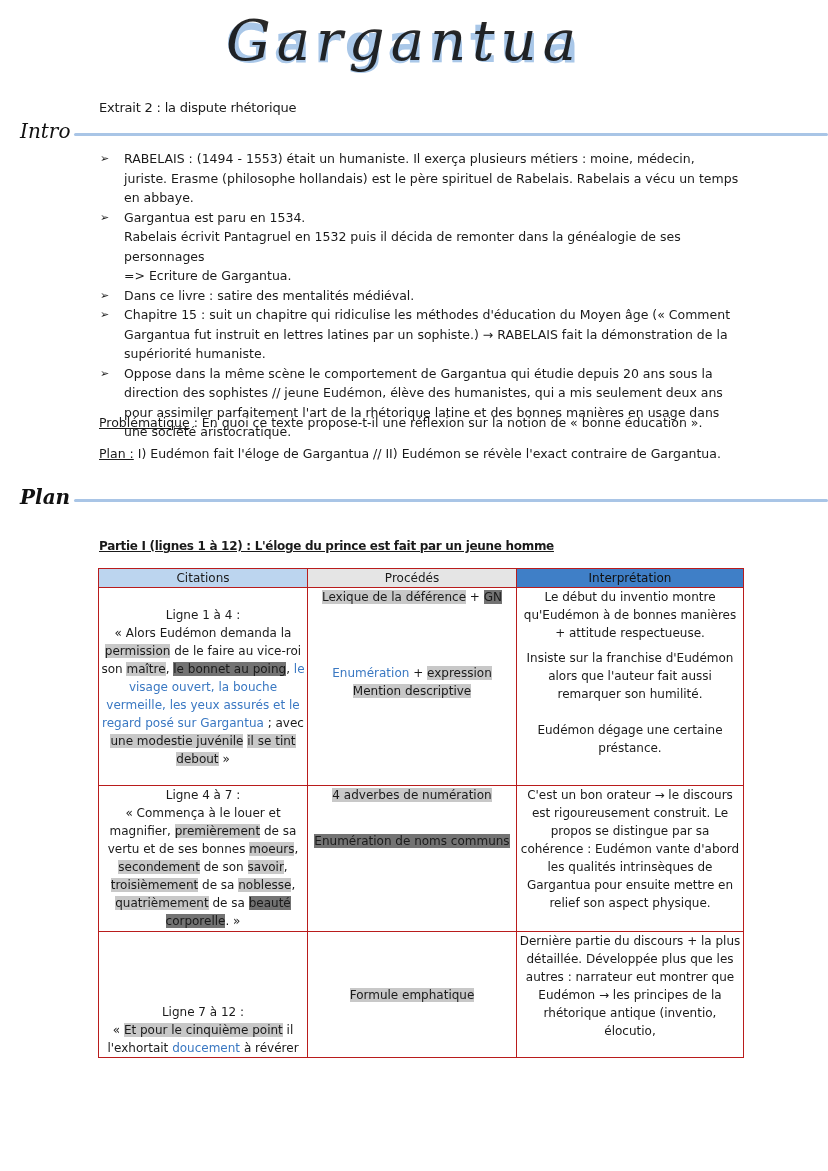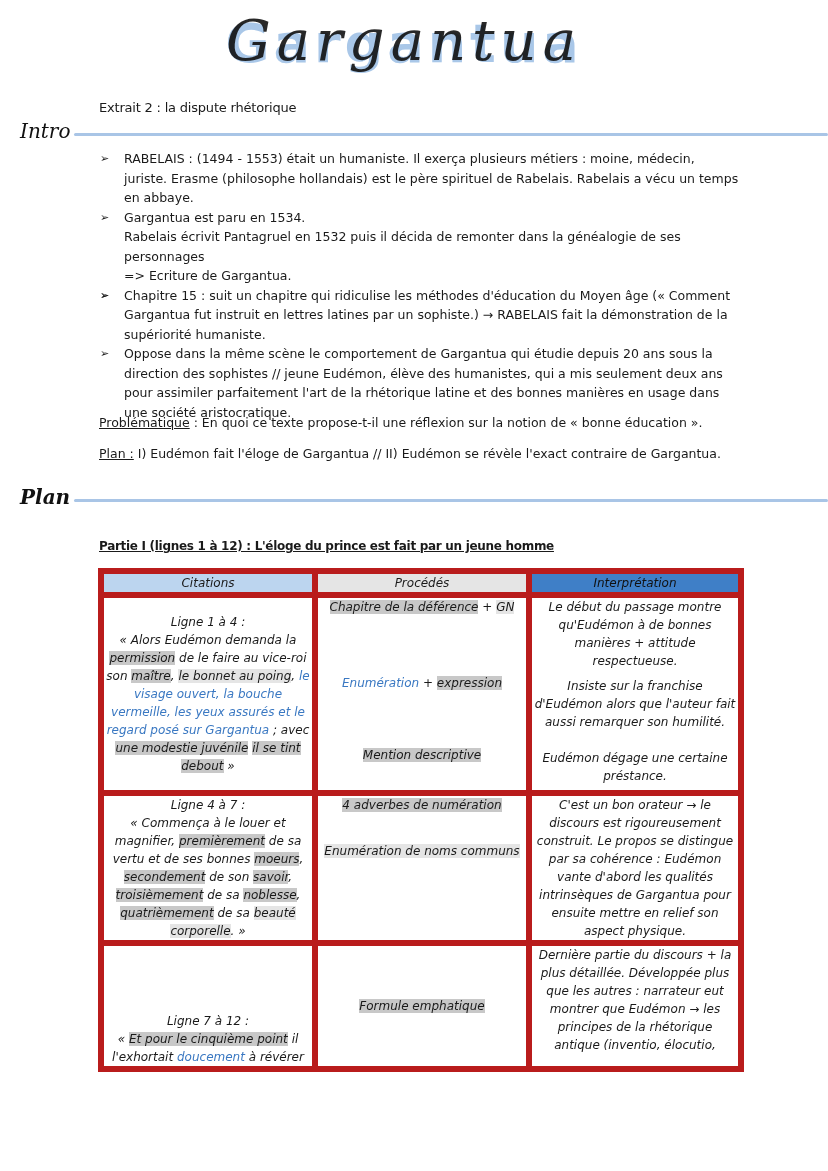--- a/index.html
+++ b/index.html
@@ -16,27 +16,27 @@
   .section-line { position: absolute; height: 3px; background: #a9c5e6; border-radius: 2px; }
   .bullets { position: absolute; left: 100px; top: 149px; width: 640px; list-style: none; margin: 0; padding: 0;
          font-size: 12.5px; line-height: 19.5px; }
   .bullets li { position: relative; padding-left: 24px; }
   .bullets li .arrow { position: absolute; left: 0; top: 0; font-size: 11px; }
   .para { position: absolute; left: 99px; font-size: 12.5px; }
   .u { text-decoration: underline; }
   .part-title { position: absolute; left: 99px; top: 539px; font-size: 12px; font-weight: bold; text-decoration: underline; letter-spacing: -0.3px; text-align: center; }
   table.analysis { position: absolute; left: 98px; top: 568px; width: 646px; border-collapse: collapse;
          font-size: 12px; line-height: 18px; }
-  table.analysis th, table.analysis td { border: 6px solid #b91c1c; text-align: center; vertical-align: top; padding: 0 1px; font-style: italic; }
+  table.analysis th, table.analysis td { border: 1px solid #b91c1c; text-align: center; vertical-align: top; padding: 0 1px; }
   table.analysis th { font-weight: normal; height: 18px; }
   th.c1 { background: #bcd5ef; width: 206px; }
   th.c2 { background: #e5e5e5; width: 206px; }
   th.c3 { background: #3f7fc7; color: #111; }
   .hl { background: #c8c8c8; }
-  .hl2 { background: #e5e5e5; }
+  .hl2 { background: #737373; }
   .blue { color: #3a78c2; }
 </style>
 </head>
 <body>
 
 <div class="title-wrap">
   <div class="title-shadow">Gargantua</div>
   <div class="title-script">Gargantua</div>
 </div>
 
@@ -51,20 +51,21 @@
     <span>RABELAIS : (1494 - 1553) était un humaniste. Il exerça plusieurs métiers : moine, médecin, juriste. Erasme (philosophe hollandais) est le père spirituel de Rabelais. Rabelais a vécu un temps en abbaye.</span>
   </li>
   <li>
     <span class="arrow">➢</span>
     <span>Gargantua est paru en 1534.</span><br>
     <span>Rabelais écrivit Pantagruel en 1532 puis il décida de remonter dans la généalogie de ses personnages</span><br>
     <span>=&gt; Ecriture de Gargantua.</span>
   </li>
   <li>
     <span class="arrow">➢</span>
+    <span>Dans ce livre : satire des mentalités médiéval.</span>
   </li>
   <li>
     <span class="arrow">➢</span>
     <span>Chapitre 15 : suit un chapitre qui ridiculise les méthodes d'éducation du Moyen âge (« Comment Gargantua fut instruit en lettres latines par un sophiste.) → RABELAIS fait la démonstration de la supériorité humaniste.</span>
   </li>
   <li>
     <span class="arrow">➢</span>
     <span>Oppose dans la même scène le comportement de Gargantua qui étudie depuis 20 ans sous la direction des sophistes // jeune Eudémon, élève des humanistes, qui a mis seulement deux ans pour assimiler parfaitement l'art de la rhétorique latine et des bonnes manières en usage dans une société aristocratique.</span>
   </li>
 </ul>
@@ -89,26 +90,26 @@
       <th class="c3">Interprétation</th>
     </tr>
   </thead>
   <tbody id="table-body">
       <tr style="height: 198px;">
         <td style="vertical-align: middle;">
           <div>Ligne 1 à 4 :</div>
           <div><span>« Alors Eudémon demanda la </span><span class="hl">permission</span><span> de le faire au vice-roi son </span><span class="hl">maître</span><span>, </span><span class="hl2">le bonnet au poing</span><span>, </span><span class="blue">le visage ouvert, la bouche vermeille, les yeux assurés et le regard posé sur Gargantua</span><span> ; avec </span><span class="hl">une modestie juvénile</span><span> </span><span class="hl">il se tint debout</span><span> »</span></div>
         </td>
         <td>
-          <div><span class="hl">Chapitre de la déférence</span><span> + </span><span class="hl2">GN</span></div>
+          <div><span class="hl">Lexique de la déférence</span><span> + </span><span class="hl2">GN</span></div>
           <div style="margin-top: 58px;"><span class="blue">Enumération</span><span> + </span><span class="hl">expression</span></div>
-          <div style="margin-top: 54px;"><span class="hl">Mention descriptive</span></div>
+          <div style=""><span class="hl">Mention descriptive</span></div>
         </td>
         <td>
-          <div>Le début du passage montre qu'Eudémon à de bonnes manières + attitude respectueuse.</div>
+          <div>Le début du inventio montre qu'Eudémon à de bonnes manières + attitude respectueuse.</div>
           <div style="margin-top: 7px;">Insiste sur la franchise d'Eudémon alors que l'auteur fait aussi remarquer son humilité.</div>
           <div style="margin-top: 18px;">Eudémon dégage une certaine préstance.</div>
         </td>
       </tr>
       <tr style="height: 146px;">
         <td style="vertical-align: top;">
           <div>Ligne 4 à 7 :</div>
           <div><span>« Commença à le louer et magnifier, </span><span class="hl">premièrement</span><span> de sa vertu et de ses bonnes </span><span class="hl">moeurs</span><span>, </span><span class="hl">secondement</span><span> de son </span><span class="hl">savoir</span><span>, </span><span class="hl">troisièmement</span><span> de sa </span><span class="hl">noblesse</span><span>, </span><span class="hl">quatrièmement</span><span> de sa </span><span class="hl2">beauté corporelle</span><span>. »</span></div>
         </td>
         <td>

